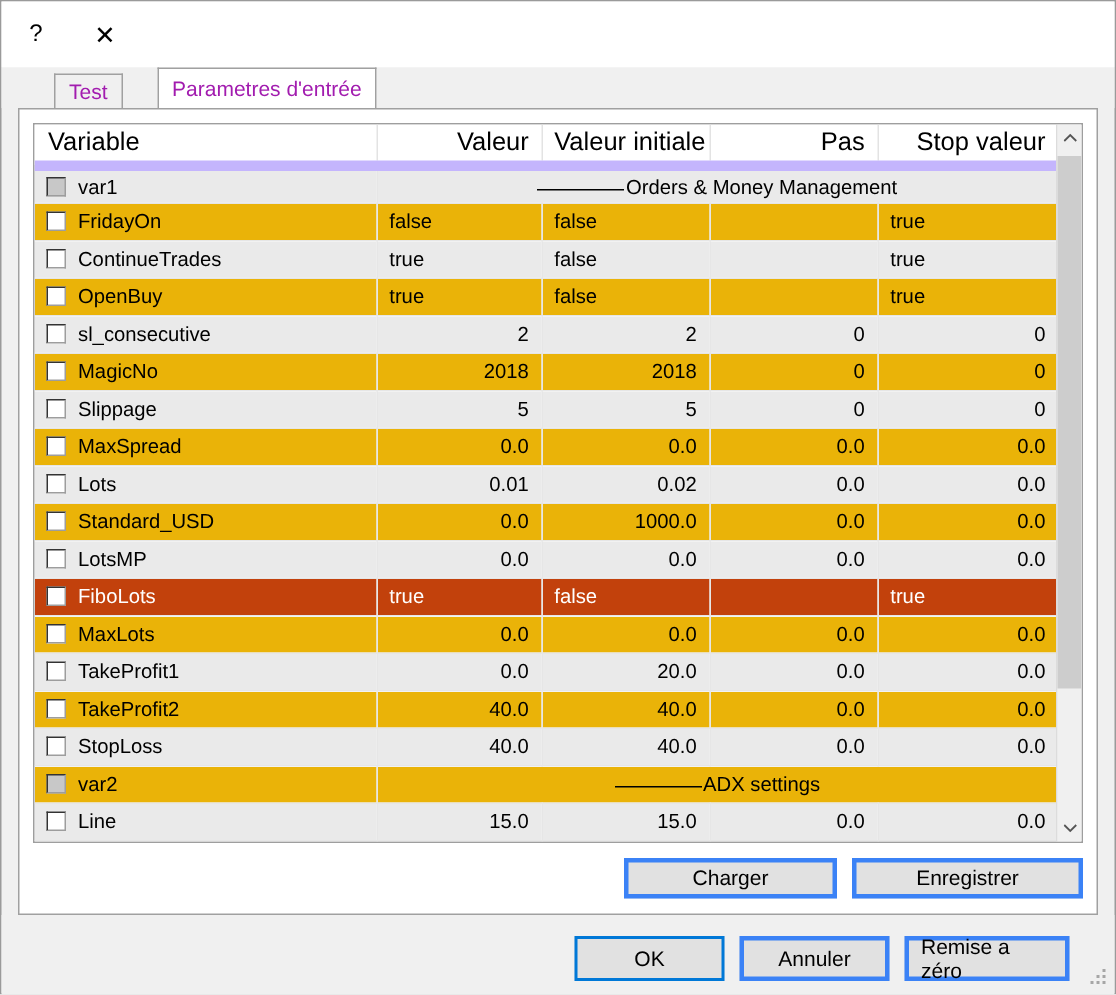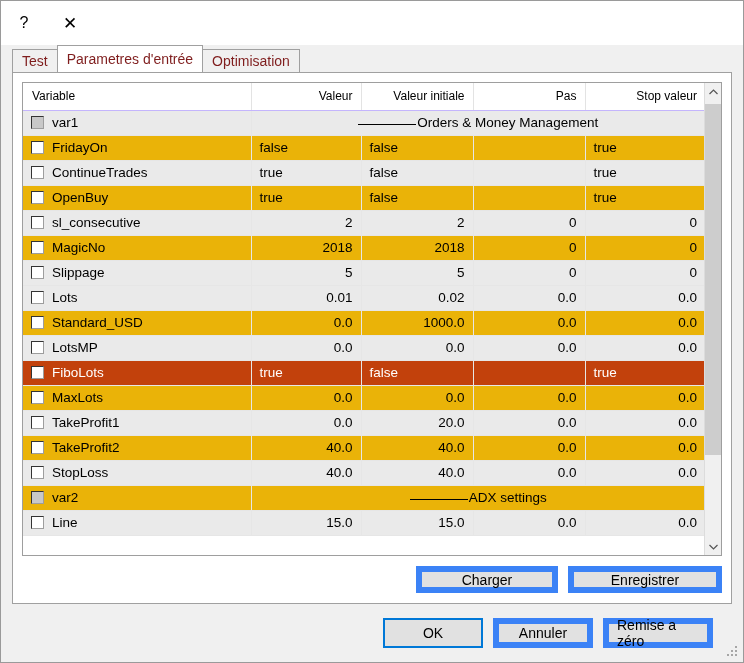--- a/index.html
+++ b/index.html
@@ -55,32 +55,33 @@
     position: relative;
     padding-left: 11px;
     display: flex;
     align-items: flex-end;
     background: #f0f0f0;
   }
   .tab {
     height: 23px;
     padding: 0 9px;
     font-size: 14px;
-    color: #7f1d1d;
+    color: #a21caf;
     background: #f0f0f0;
     border: 1px solid #a0a0a0;
     border-bottom: none;
     display: flex;
     align-items: center;
     margin-right: -1px;
     position: relative;
     z-index: 1;
     cursor: default;
     user-select: none;
     line-height: 1;
+    margin-left: 24px;
   }
   .tab.active {
     background: #ffffff;
     height: 27px;
     border-color: #a0a0a0;
     z-index: 3;
     margin-bottom: 0;
   }
 
   
@@ -113,24 +114,24 @@
   table.params {
     width: 100%;
     border-collapse: collapse;
     table-layout: fixed;
     font-size: 13.5px;
     color: #000;
   }
   table.params thead th {
     height: 27px;
     background: #ffffff;
-    border-bottom: 1px solid #c4b5fd;
+    border-bottom: 7px solid #c4b5fd;
     border-right: 1px solid #e3e3e3;
     font-weight: normal;
-    font-size: 12px;
+    font-size: 17px;
     padding: 0 8px;
     text-align: right;
     white-space: nowrap;
     vertical-align: middle;
   }
   table.params thead th.h-var {
     text-align: left;
     padding-left: 9px;
   }
   table.params thead th:last-child { border-right: none; }
@@ -222,21 +223,21 @@
     flex: 0 0 auto;
     height: 47px;
     display: flex;
     align-items: center;
     justify-content: flex-end;
     gap: 10px;
     padding-right: 0px;
   }
   .btn {
     background: #e1e1e1;
-    border: 6px solid #3b82f6;
+    border: 3px solid #3b82f6;
     font-size: 14px;
     color: #000;
     height: 27px;
     display: flex;
     align-items: center;
     justify-content: center;
     cursor: default;
     user-select: none;
     padding: 0 8px;
   }
@@ -284,21 +285,20 @@
       <span>?</span>
     </div>
     <div class="caption-btn" id="close-btn">
       <span class="x-glyph">✕</span>
     </div>
   </div>
 
   <div id="tabstrip">
     <div class="tab">Test</div>
     <div class="tab active">Parametres d'entrée</div>
-    <div class="tab">Optimisation</div>
   </div>
 
   <div id="tabpage">
 
     <div id="grid-wrap">
       <div id="grid">
         <table class="params">
           <colgroup>
             <col style="width:228px">
             <col style="width:110px">
@@ -390,20 +390,32 @@
                   <div class="varcell">
                     <span class="cb"></span>
                     <span>Slippage</span>
                   </div>
                 </td>
                 <td class="num">5</td>
                 <td class="num">5</td>
                 <td class="num">0</td>
                 <td class="num">0</td>
               </tr>
+              <tr class="row-norm">
+                <td class="c-var">
+                  <div class="varcell">
+                    <span class="cb"></span>
+                    <span>MaxSpread</span>
+                  </div>
+                </td>
+                <td class="num">0.0</td>
+                <td class="num">0.0</td>
+                <td class="num">0.0</td>
+                <td class="num">0.0</td>
+              </tr>
               <tr class="row-alt">
                 <td class="c-var">
                   <div class="varcell">
                     <span class="cb"></span>
                     <span>Lots</span>
                   </div>
                 </td>
                 <td class="num">0.01</td>
                 <td class="num">0.02</td>
                 <td class="num">0.0</td>

